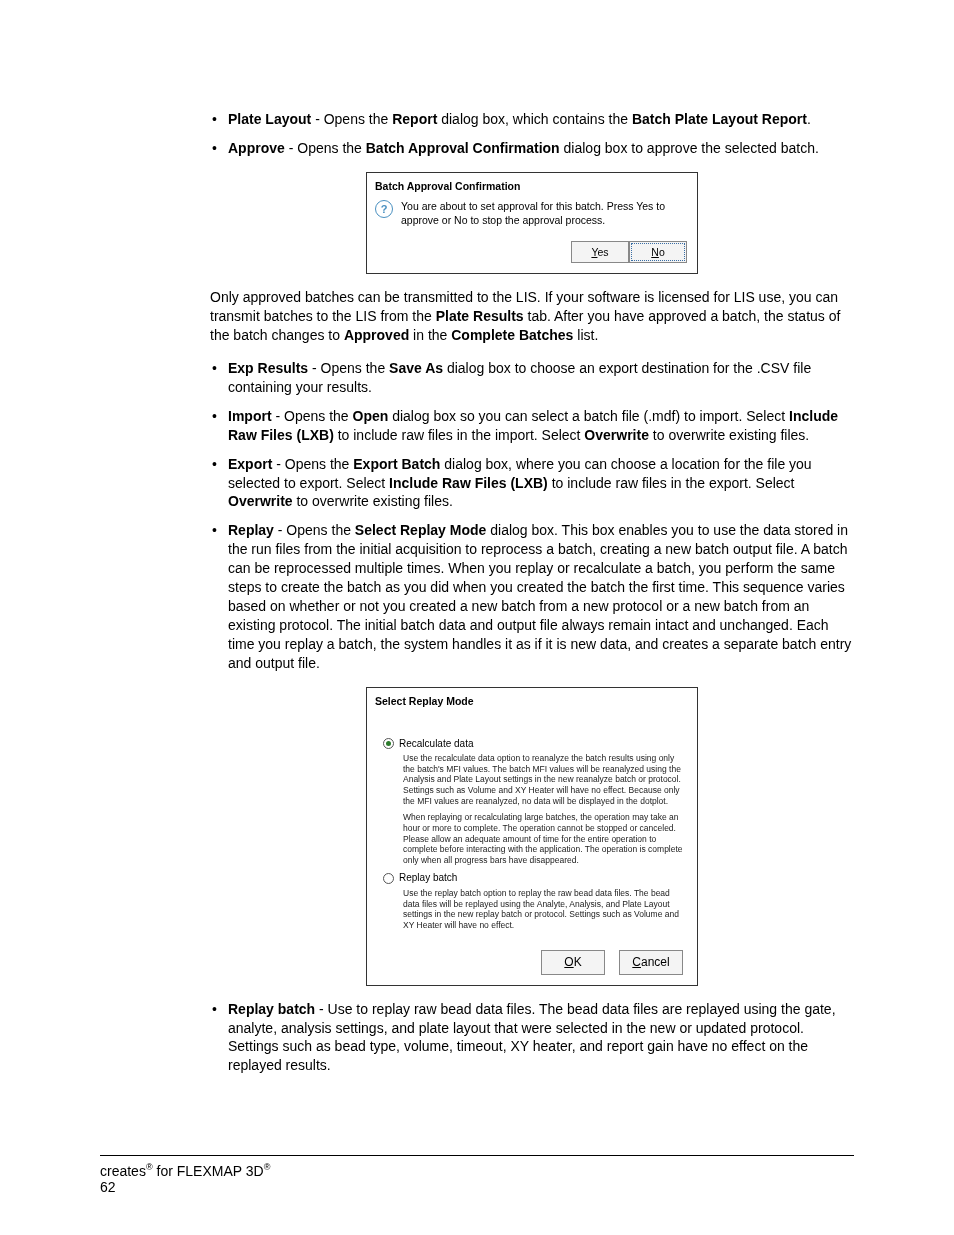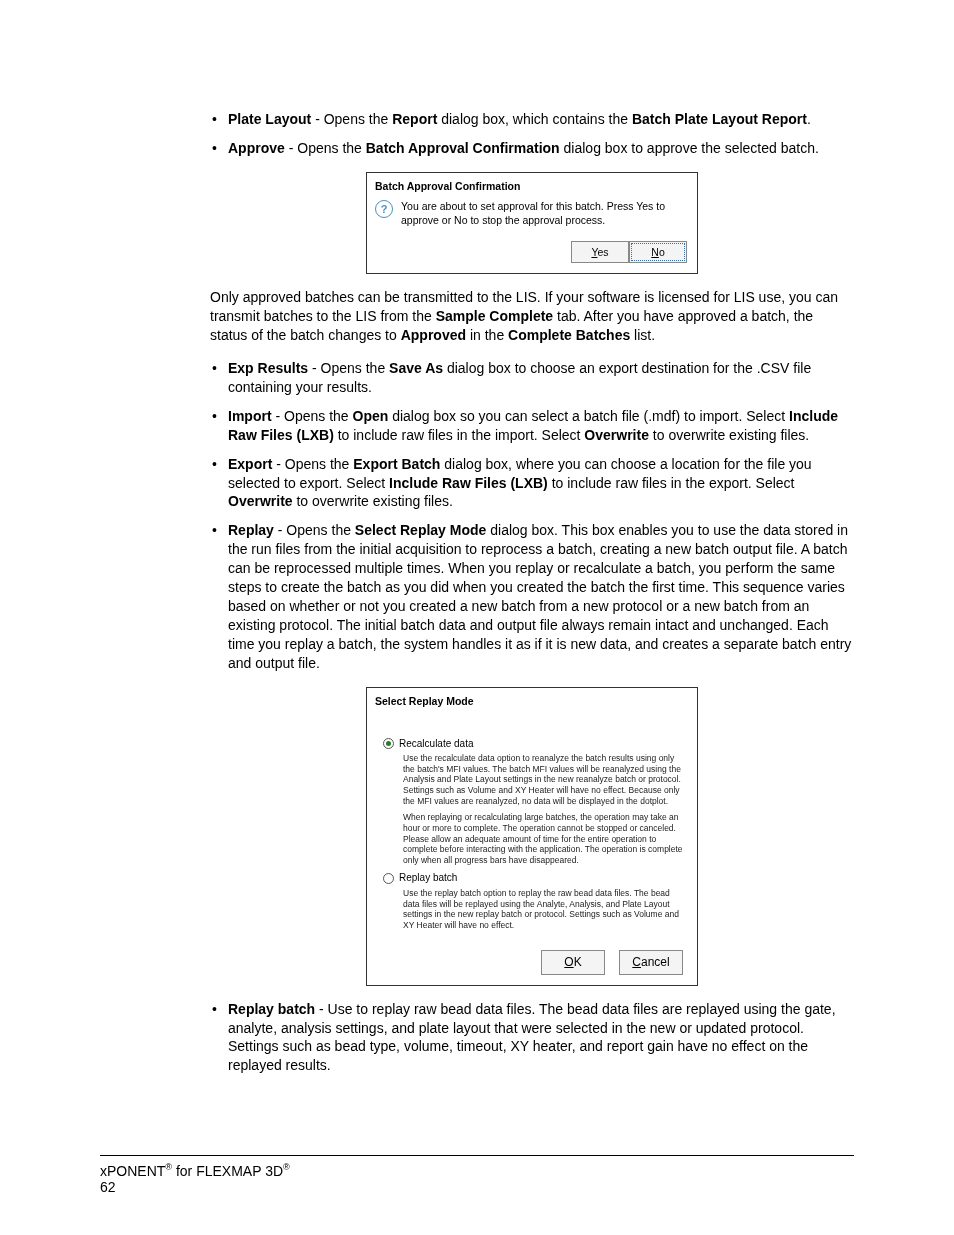--- a/index.html
+++ b/index.html
@@ -174,21 +174,21 @@
         <div class="q-icon">?</div>
         <div>You are about to set approval for this batch.  Press Yes to approve or No to stop the approval process.</div>
       </div>
       <div class="approval-buttons">
         <div class="btn underline-first">Yes</div>
         <div class="btn dashed underline-first">No</div>
       </div>
     </div>
 
     <p style="margin:10px 0 14px 0;">
-      <span>Only approved batches can be transmitted to the LIS. If your software is licensed for LIS use, you can transmit batches to the LIS from the </span><b>Sample Complete</b><span> tab. After you have approved a batch, the status of the batch changes to </span><b>Approved</b><span> in the </span><b>Complete Batches</b><span> list.</span>
+      <span>Only approved batches can be transmitted to the LIS. If your software is licensed for LIS use, you can transmit batches to the LIS from the </span><b>Plate Results</b><span> tab. After you have approved a batch, the status of the batch changes to </span><b>Approved</b><span> in the </span><b>Complete Batches</b><span> list.</span>
     </p>
 
     <ul class="bullet-list">
       <li>
         <b>Exp Results</b><span> - Opens the </span><b>Save As</b><span> dialog box to choose an export destination for the .CSV file containing your results.</span>
       </li>
       <li>
         <b>Import</b><span> - Opens the </span><b>Open</b><span> dialog box so you can select a batch file (.mdf) to import. Select </span><b>Include Raw Files (LXB)</b><span> to include raw files in the import. Select </span><b>Overwrite</b><span> to overwrite existing files.</span>
       </li>
       <li>
@@ -223,17 +223,17 @@
     <ul class="bullet-list">
       <li>
         <b>Replay batch</b><span> - Use to replay raw bead data files. The bead data files are replayed using the gate, analyte, analysis settings, and plate layout that were selected in the new or updated protocol. Settings such as bead type, volume, timeout, XY heater, and report gain have no effect on the replayed results.</span>
       </li>
     </ul>
 
   </div>
 
   <div class="footer">
     <div>
-      <span>xPONENT</span><span class="sup">®</span><span> for </span><span>FLEXMAP 3D</span><span class="sup">®</span>
+      <span>creates</span><span class="sup">®</span><span> for </span><span>FLEXMAP 3D</span><span class="sup">®</span>
     </div>
     <div>62</div>
   </div>
 </div>
 
 </body></html>

